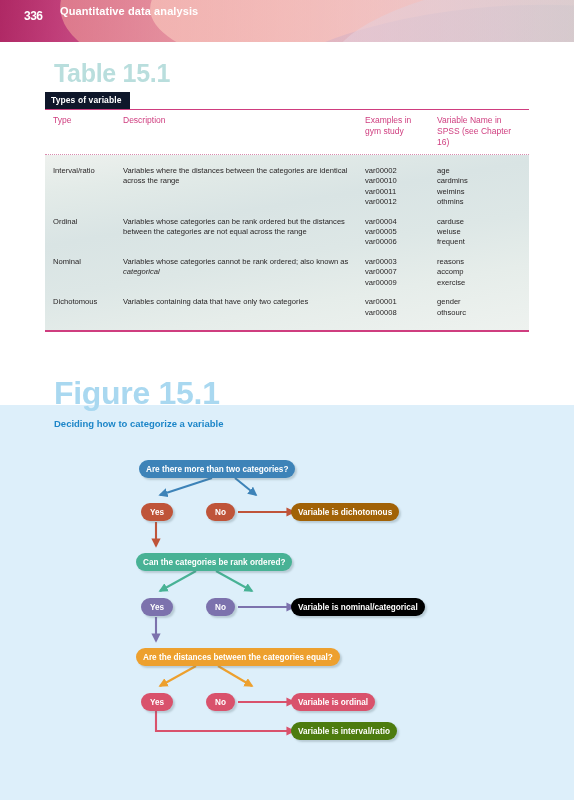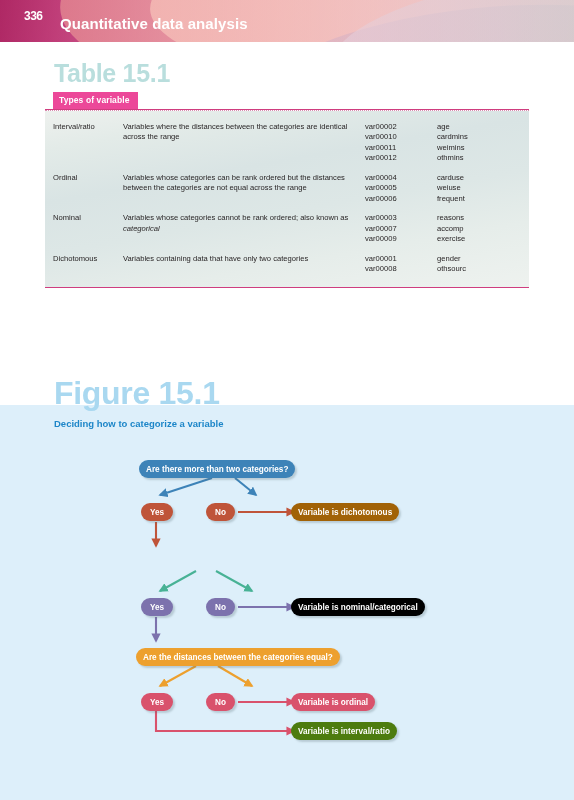--- a/index.html
+++ b/index.html
@@ -74,22 +74,22 @@
   .page-number {
     position: absolute;
     left: 24px; top: 9px;
     font-size: 12px;
     font-weight: bold;
     color: #ffffff;
     letter-spacing: -0.5px;
   }
   .page-running-head {
     position: absolute;
-    left: 60px; top: 15px;
-    font-size: 15px;
+    left: 60px; top: 5px;
+    font-size: 11px;
     font-weight: bold;
     color: #ffffff;
     letter-spacing: 0.1px;
   }
 
   
   .table-section {
     position: absolute;
     left: 0; top: 42px;
     width: 574px;
@@ -103,27 +103,26 @@
     letter-spacing: -0.3px;
   }
 
   .table-wrap {
     position: absolute;
     left: 45px; top: 47px;
     width: 484px;
   }
   .table-tag {
     display: inline-block;
-    background: #ec4899;
+    background: #0f172a;
     color: #ffffff;
     font-size: 8.5px;
     font-weight: bold;
     padding: 3px 8px 4px 6px;
     letter-spacing: 0.1px;
-    margin-left: 8px;
   }
   .table-topline {
     height: 1px;
     background: #cf3d7f;
     width: 100%;
   }
   .table-headrow {
     background: #ffffff;
     padding: 5px 0 6px 0;
     position: relative;
@@ -247,20 +246,34 @@
 
   <div class="table-title">Table 15.1</div>
 
   <div class="table-wrap">
 
     <div>
       <span class="table-tag">Types of variable</span>
     </div>
     <div class="table-topline"></div>
 
+    <div class="table-headrow">
+      <div class="trow" style="padding:0;">
+        <div class="c-type thead-cell">Type</div>
+        <div class="c-desc thead-cell">Description</div>
+        <div class="c-ex thead-cell">
+          <div>Examples in</div>
+          <div>gym study</div>
+        </div>
+        <div class="c-name thead-cell">
+          <div>Variable Name in</div>
+          <div>SPSS (see Chapter 16)</div>
+        </div>
+      </div>
+    </div>
 
     <div class="table-dotline"></div>
 
     <div class="table-body">
 
       <div class="trow">
         <div class="c-type tbody-cell">Interval/ratio</div>
         <div class="c-desc tbody-cell"><span>Variables where the distances between the categories are identical across the range</span><i></i></div>
         <div class="c-ex tbody-cell varlist">
           <div>var00002</div>
@@ -373,20 +386,21 @@
       <path d="M238,297 L294,297" stroke="#d9526c" stroke-width="2.1" fill="none" marker-end="url(#ah-crimson)"></path>
 
       <path d="M156,306 L156,326 L294,326" stroke="#d9526c" stroke-width="2.1" fill="none" marker-end="url(#ah-crimson)"></path>
     </svg>
 
     <div class="fbox" style="left:139px; top:55px; background:#3d83b8;">Are there more than two categories?</div>
     <div class="fbox small" style="left:141px; top:98px; background:#bf5439;">Yes</div>
     <div class="fbox small" style="left:206px; top:98px; background:#bf5439;">No</div>
     <div class="fbox" style="left:291px; top:98px; background:#a16207;">Variable is dichotomous</div>
 
+    <div class="fbox" style="left:136px; top:148px; background:#48b295;">Can the categories be rank ordered?</div>
     <div class="fbox small" style="left:141px; top:193px; background:#7c72ad;">Yes</div>
     <div class="fbox small" style="left:206px; top:193px; background:#7c72ad;">No</div>
     <div class="fbox" style="left:291px; top:193px; background:#000000;">Variable is nominal/categorical</div>
 
     <div class="fbox" style="left:136px; top:243px; background:#eda02e;">Are the distances between the categories equal?</div>
     <div class="fbox small" style="left:141px; top:288px; background:#d9526c;">Yes</div>
     <div class="fbox small" style="left:206px; top:288px; background:#d9526c;">No</div>
     <div class="fbox" style="left:291px; top:288px; background:#d9526c;">Variable is ordinal</div>
     <div class="fbox" style="left:291px; top:317px; background:#4d7c0f;">Variable is interval/ratio</div>
 

